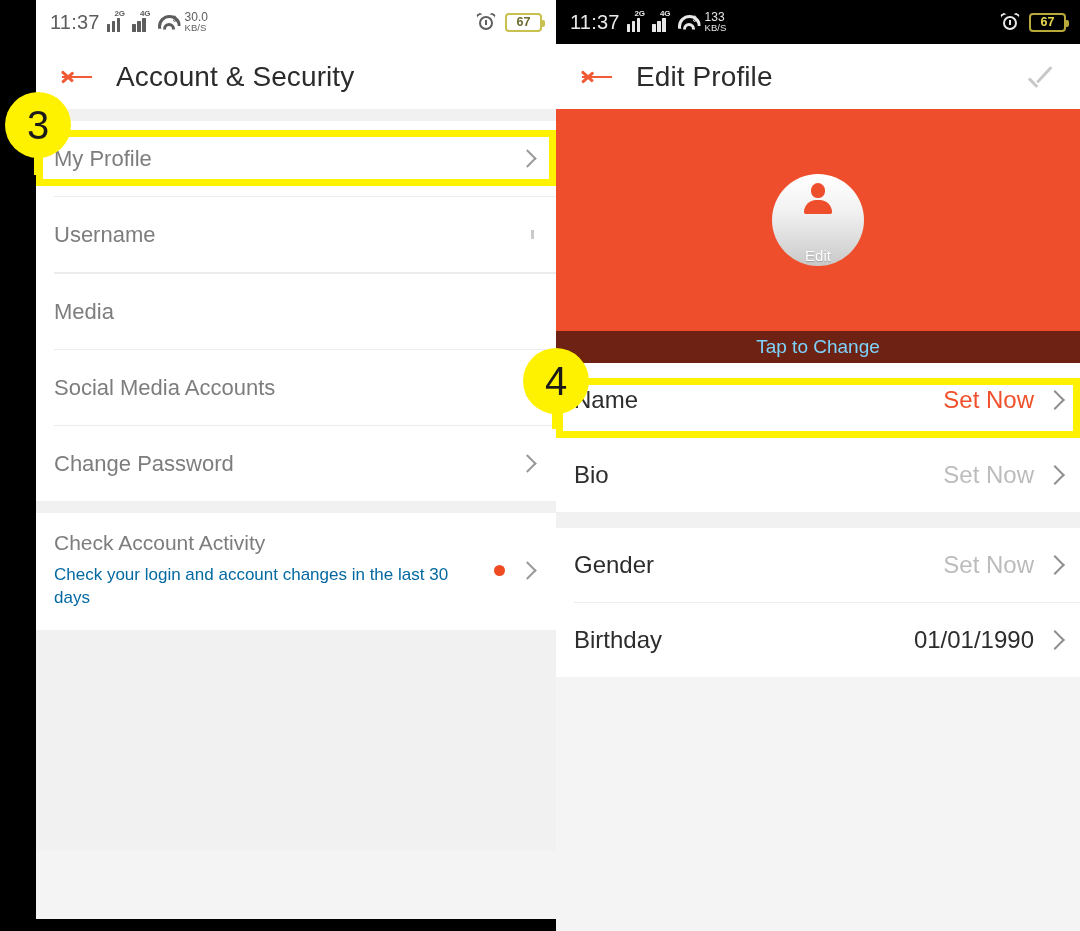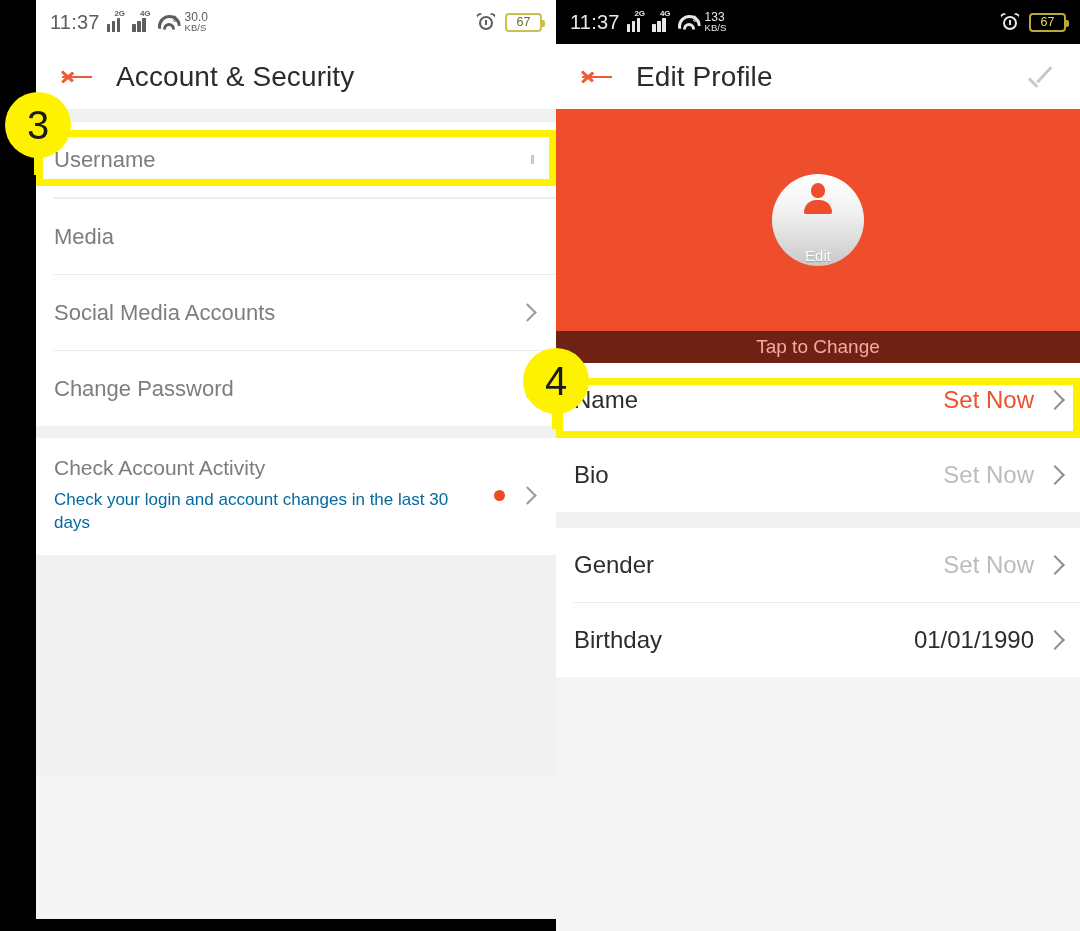--- a/index.html
+++ b/index.html
@@ -159,21 +159,21 @@
   .battery {
     position: relative;
     width: 37px; height: 19px;
     border: 2px solid currentColor;
     border-radius: 4px;
     box-sizing: border-box;
     display: flex;
     align-items: center;
     justify-content: center;
     font-size: 12.5px;
-    font-weight: normal;
+    font-weight: bold;
   }
   .battery::after {
     content: "";
     position: absolute;
     right: -5px; top: 5px;
     width: 3px; height: 7px;
     border-radius: 0 2px 2px 0;
     background: currentColor;
   }
   .battery.light-bat { color: #c9c14f; }
@@ -355,21 +355,21 @@
     color: #ffffff;
     margin-top: 1px;
     text-shadow: 0 1px 1px rgba(0,0,0,.25);
   }
   .tap-bar {
     height: 32px;
     background: #6e2214;
     display: flex;
     align-items: center;
     justify-content: center;
-    color: #fca5a5;
+    color: #7dd3fc;
     font-size: 19px;
   }
   #panel-right .row { height: 74px; }
   #panel-right .row .label {
     font-size: 24px;
     color: #2d2d2d;
   }
   #panel-right .row .value {
     font-size: 24px;
   }
@@ -474,20 +474,26 @@
           <span class="head-t"></span>
           <span class="head-b"></span>
       </span>
       <span class="appbar-title">Account &amp; Security</span>
     </div>
 
     <div class="gap"></div>
 
     <div class="list">
 
+      <div class="row">
+        <span class="label">My Profile</span>
+        <span class="right">
+          <span class="chev"></span>
+        </span>
+      </div>
       <div class="sep"></div>
 
       <div class="row">
         <span class="label">Username</span>
         <span class="right">
           <span class="tiny-mark"></span>
         </span>
       </div>
       <div class="sep"></div>
 

